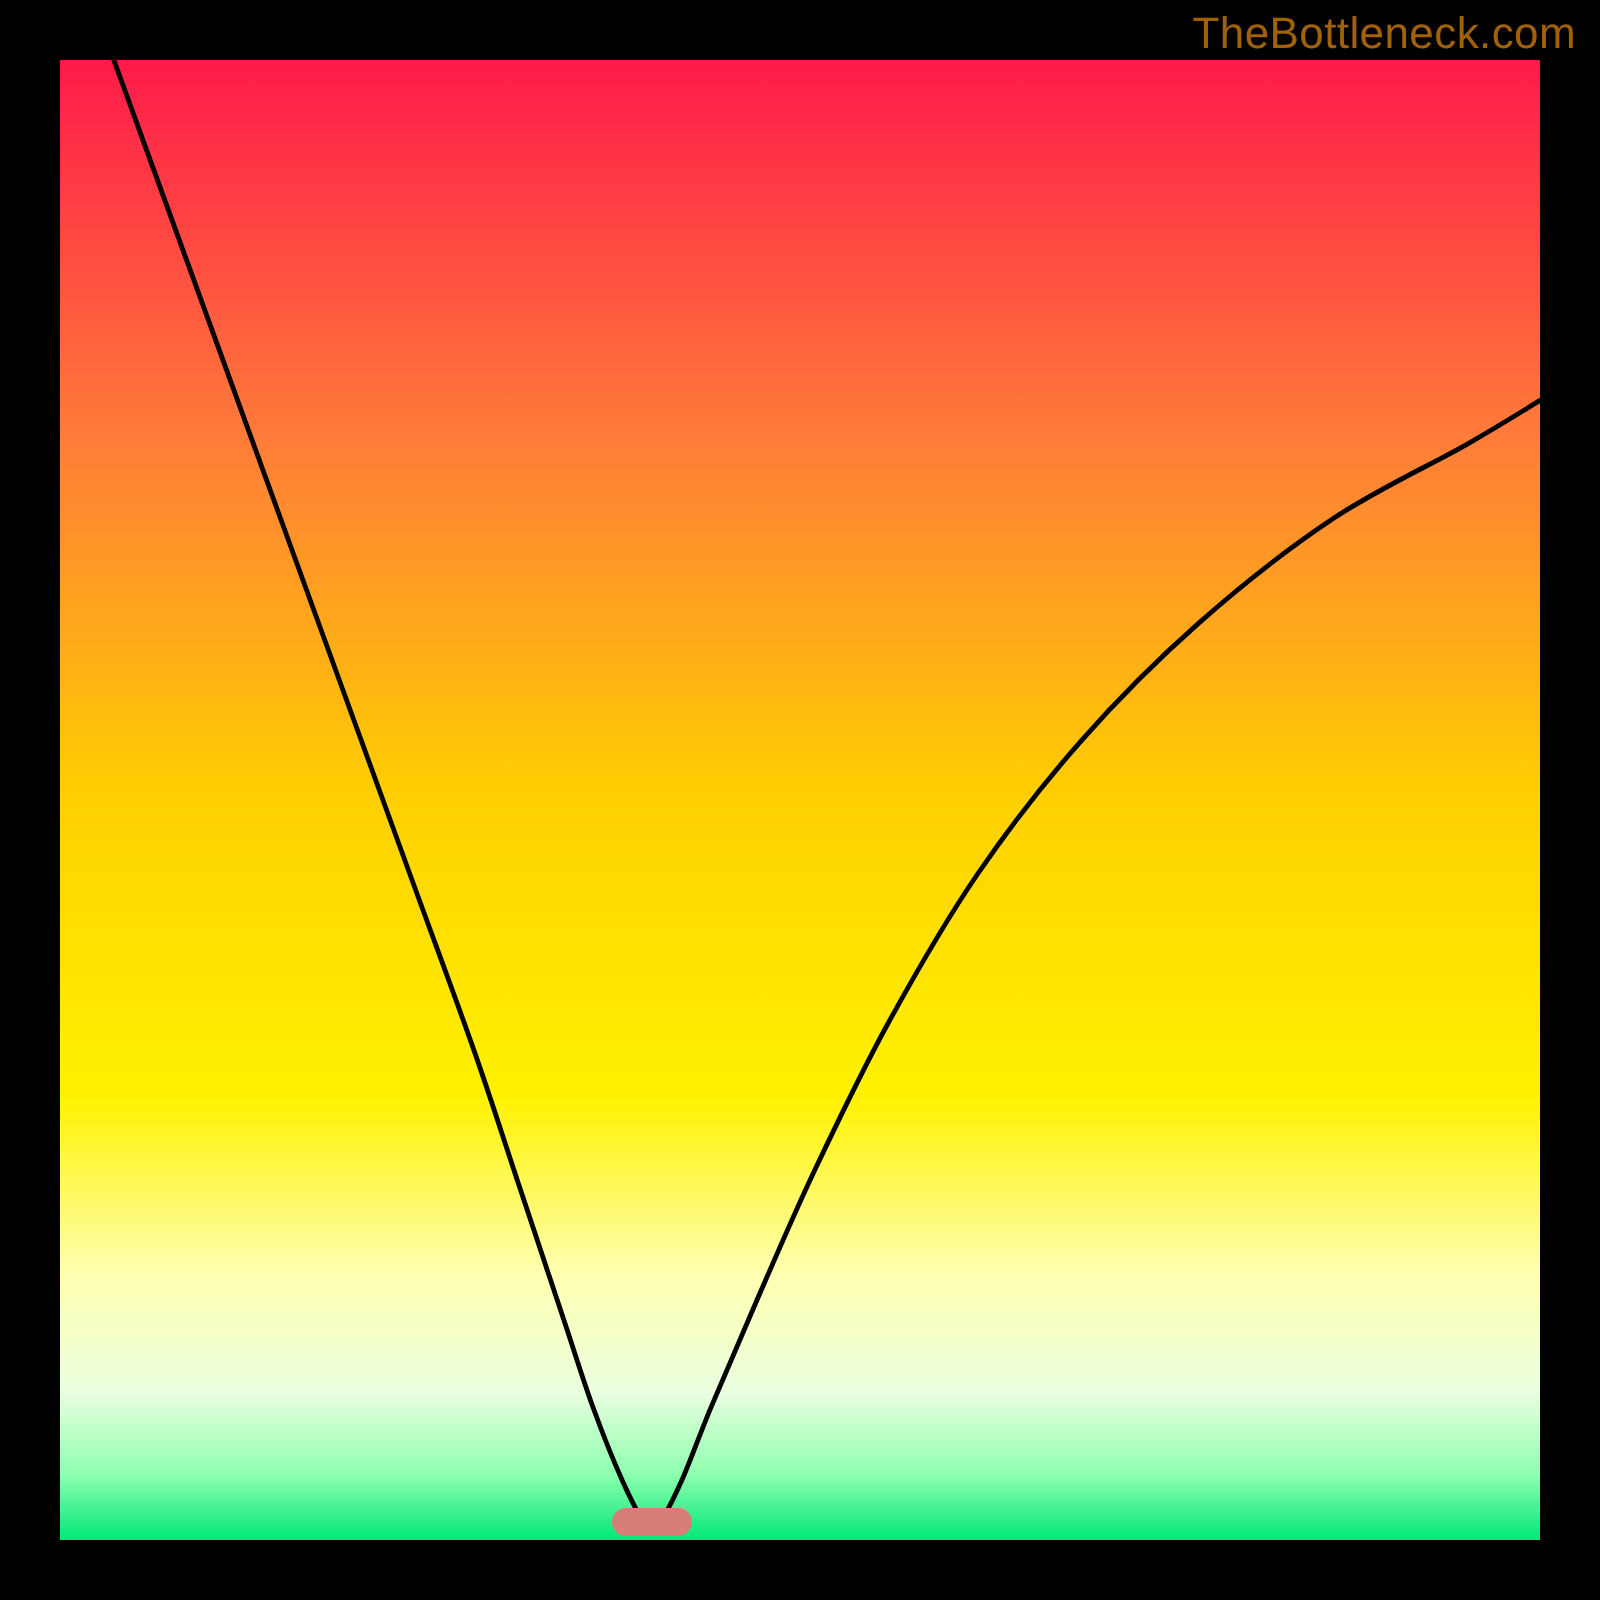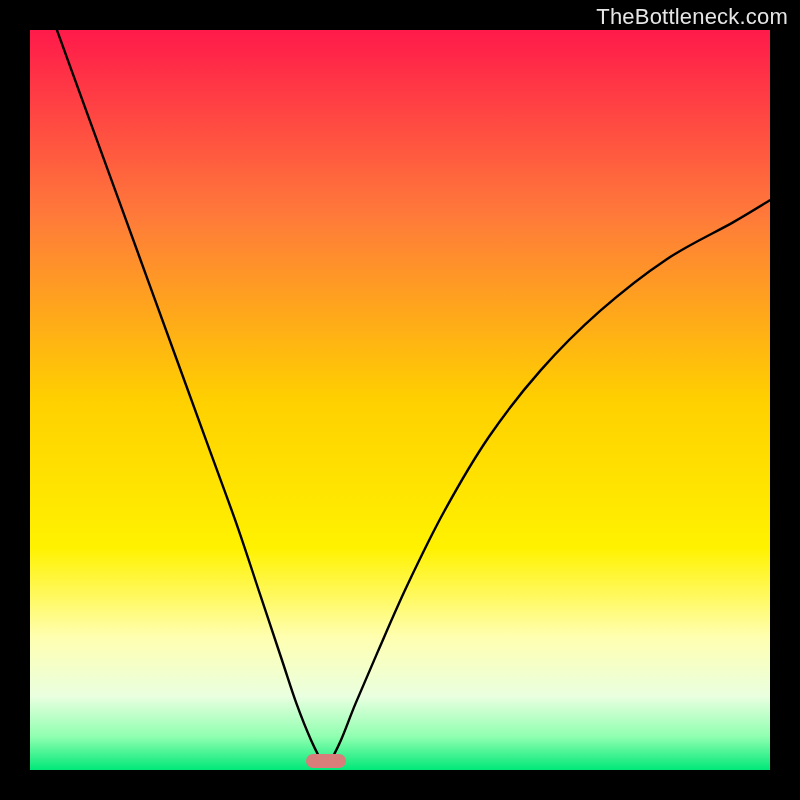--- a/index.html
+++ b/index.html
@@ -29,21 +29,21 @@
     position: absolute;
     left: 0;
     top: 0;
     width: 100%;
     height: 100%;
   }
   .watermark {
     position: absolute;
     top: 4px;
     right: 12px;
-    color: #e5e5e5;
+    color: #a16207;
     font-size: 22px;
     font-weight: 500;
     user-select: none;
     letter-spacing: 0.2px;
   }
   svg.curve {
     position: absolute;
     left: 0;
     top: 0;
     width: 100%;

